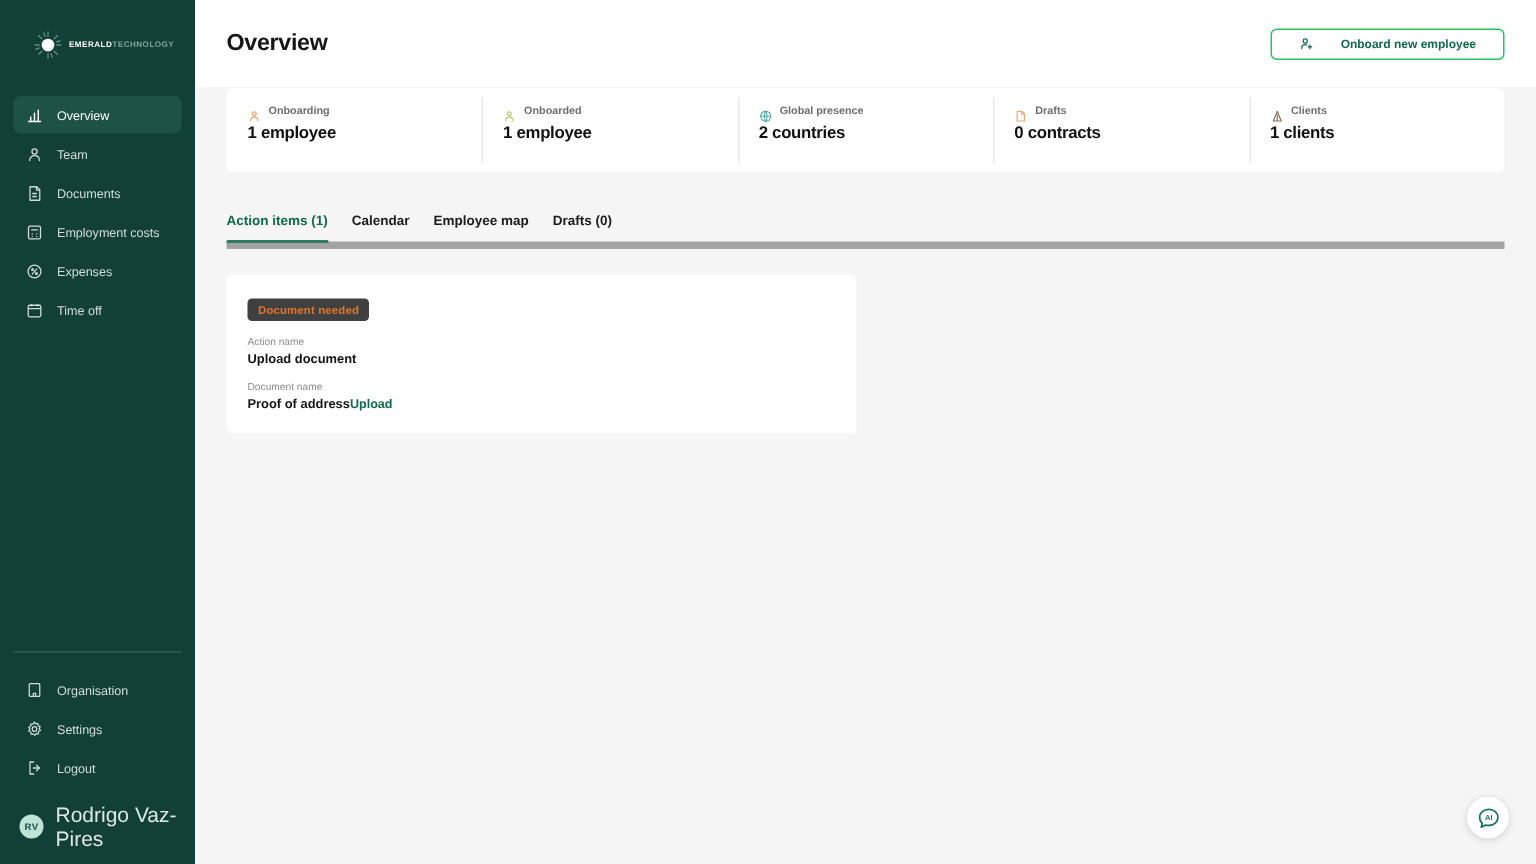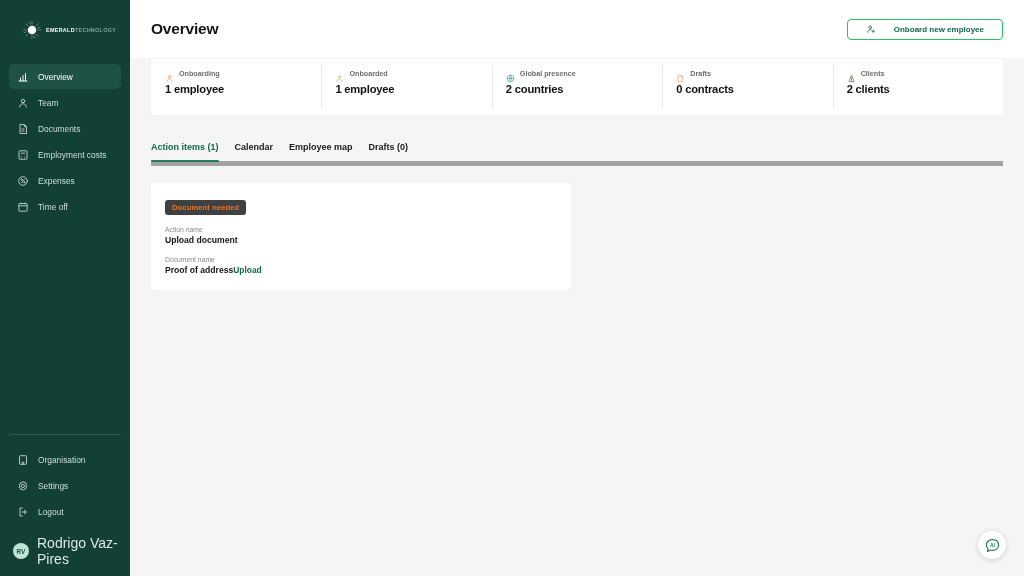--- a/index.html
+++ b/index.html
@@ -383,21 +383,21 @@
         <div class="stat">
           <div class="stat-head">
             <span class="stat-ico">
               <svg viewBox="0 0 24 24" width="9" height="9" fill="none" stroke="#8a6a52" stroke-width="2" stroke-linejoin="round">
                 <path d="M12 3 L19 20.5 H5 Z"></path>
                   <path d="M12 9 V20.5"></path>
               </svg>
             </span>
             <span class="stat-label">Clients</span>
           </div>
-          <div class="stat-value">2 clients</div>
+          <div class="stat-value">1 clients</div>
         </div>
 
       </div>
 
       <div class="tabs">
         <div class="tab active">Action items (1)</div>
         <div class="tab">Calendar</div>
         <div class="tab">Employee map</div>
         <div class="tab">Drafts (0)</div>
       </div>

